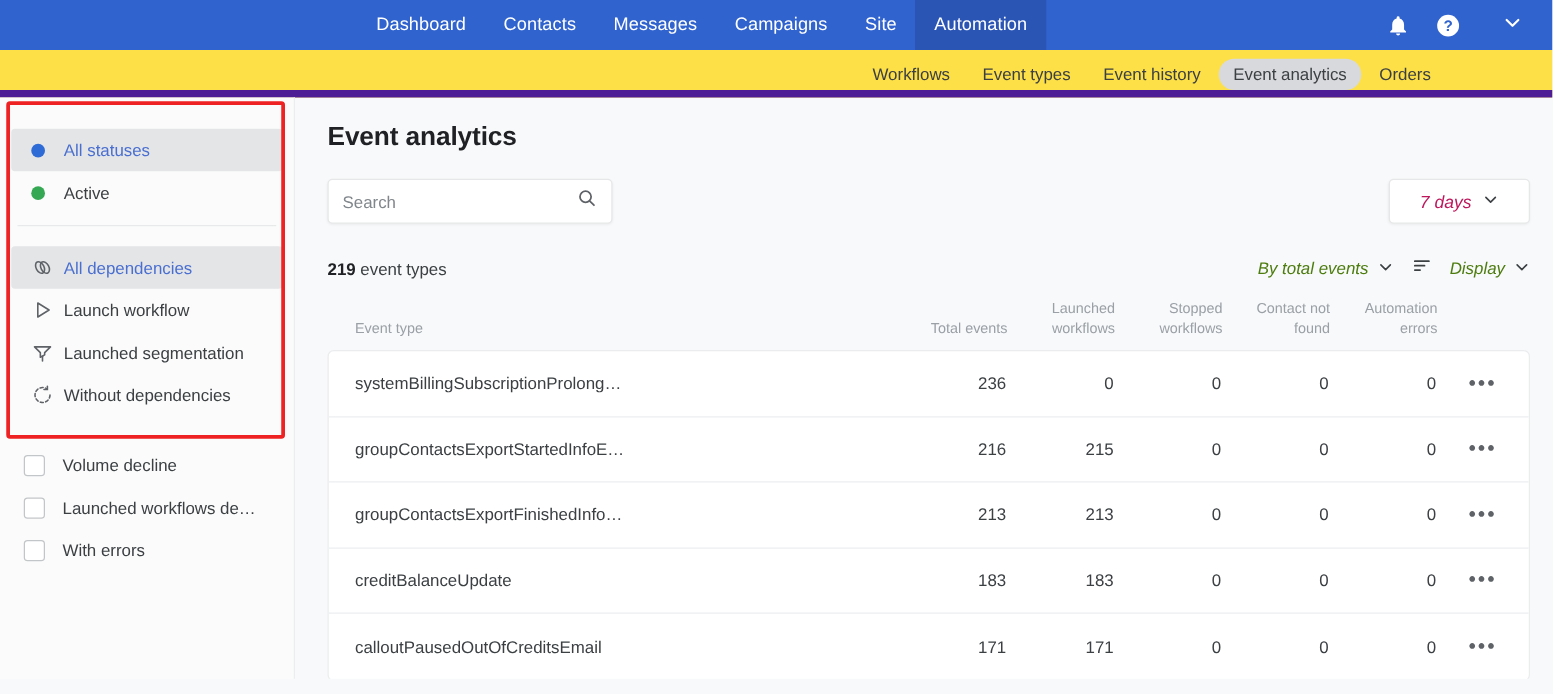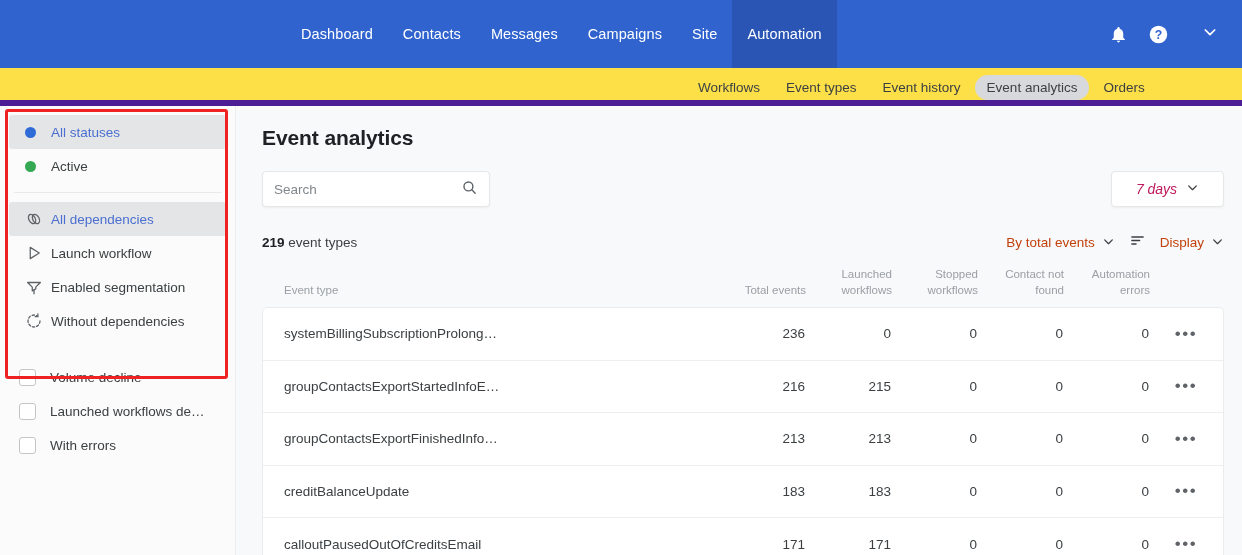--- a/index.html
+++ b/index.html
@@ -5,21 +5,21 @@
   * { box-sizing: border-box; margin: 0; padding: 0; }
   html, body {
     width: 1242px; height: 555px;
     font-family: "Liberation Sans", sans-serif;
     background: #f8f9fa;
     overflow: hidden;
   }
 
   
   .topbar {
-    height: 68px;
+    height: 40px;
     background: #3063ce;
     display: flex;
     align-items: stretch;
     position: relative;
   }
   .topnav {
     display: flex;
     align-items: stretch;
     margin-left: 286px;
   }
@@ -83,21 +83,21 @@
   }
   .redbox {
     position: absolute;
     left: 5px; top: 3px;
     width: 223px; height: 270px;
     border: 3px solid #ee2222;
     border-radius: 3px;
     pointer-events: none;
     z-index: 5;
   }
-  .filter-group { position: relative; }
+  .filter-group { position: relative; margin-top: 16px; }
   .filter-item {
     height: 34px;
     display: flex;
     align-items: center;
     padding-left: 16px;
     cursor: pointer;
     font-size: 13.5px;
     color: #3c4043;
     margin: 0 9px;
     border-radius: 3px;
@@ -188,21 +188,21 @@
     align-items: center;
     justify-content: space-between;
     margin-top: 25px;
     padding-right: 8px;
   }
   .count-text { font-size: 13.5px; color: #3c4043; }
   .count-text b { font-weight: bold; color: #202124; }
   .meta-right { display: flex; align-items: center; gap: 14px; }
   .meta-ctl {
     display: flex; align-items: flex-start; gap: 7px;
-    font-size: 13.5px; color: #c2410c; cursor: pointer;
+    font-size: 13.5px; color: #4d7c0f; cursor: pointer; font-style: italic;
   }
   .sort-icon { cursor: pointer; display:flex; align-items:center; }
 
   
   .thead {
     display: flex;
     align-items: flex-end;
     padding: 14px 0 9px 0;
     margin-right: 8px;
   }
@@ -345,21 +345,21 @@
         </span>
         <span>Launch workflow</span>
       </div>
       <div class="filter-item">
         <span class="fi-icon">
           <svg width="18" height="18" viewBox="0 0 24 24" fill="none" stroke="#5f6368" stroke-width="1.7" stroke-linecap="round" stroke-linejoin="round">
             <path d="M3.5 6h17l-6.2 6.2v2.3l-4.6 2.6v-4.9z"></path>
             <line x1="12" y1="16" x2="12" y2="21"></line>
           </svg>
         </span>
-        <span>Enabled segmentation</span>
+        <span>Launched segmentation</span>
       </div>
       <div class="filter-item">
         <span class="fi-icon">
           <svg width="18" height="18" viewBox="0 0 24 24" fill="none" stroke="#5f6368" stroke-width="1.7" stroke-linecap="round" stroke-dasharray="3.2 2.6">
             <path d="M20 12a8 8 0 1 1-3.2-6.4"></path>
             <polyline points="17.2,2.6 17.2,6.2 13.6,6.2" stroke-dasharray="0"></polyline>
           </svg>
         </span>
         <span>Without dependencies</span>
       </div>

